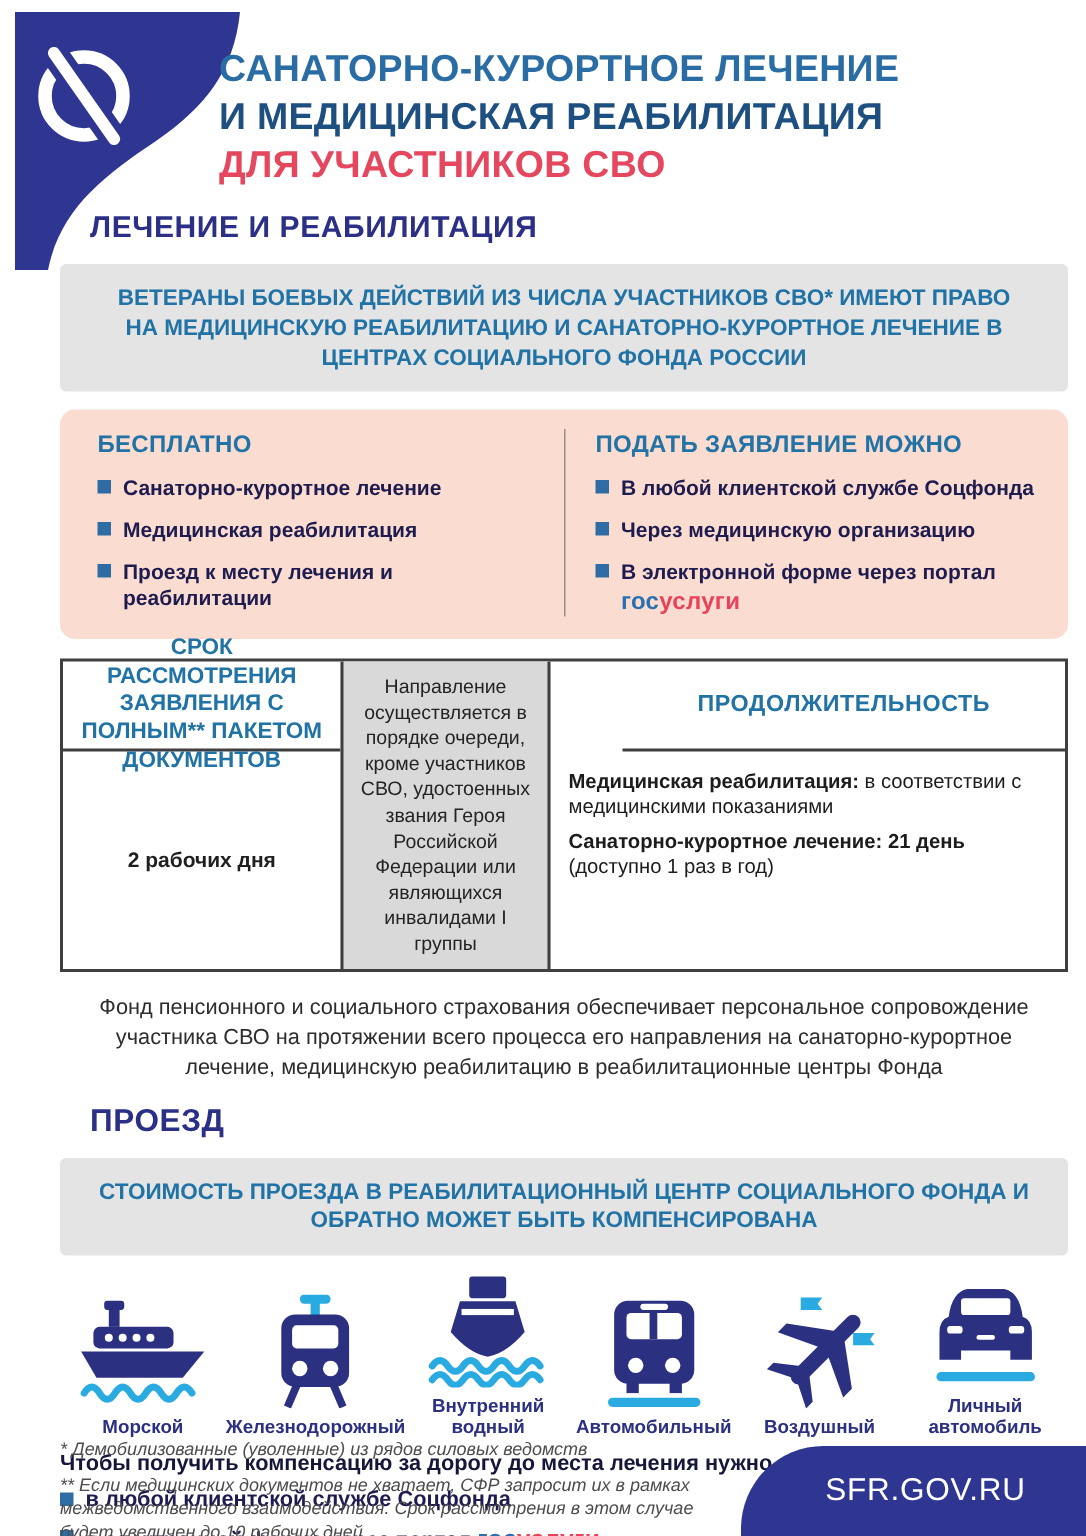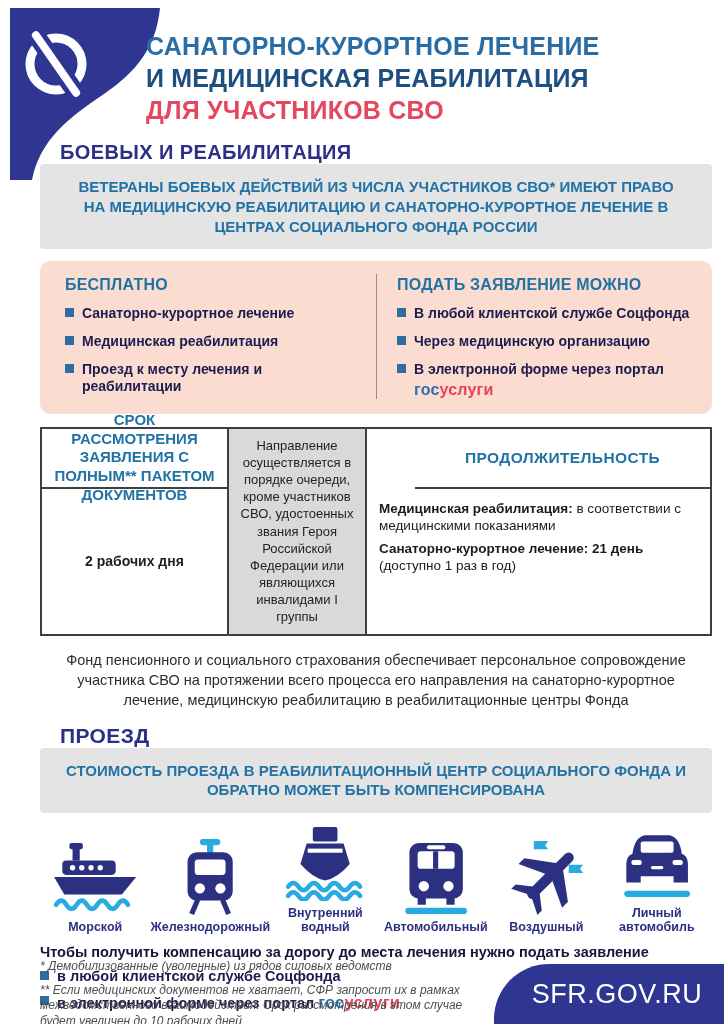--- a/index.html
+++ b/index.html
@@ -13,21 +13,21 @@
   .title-line{font-size:25px;font-weight:bold;line-height:32px;letter-spacing:.2px;}
   .t1{color:#2a6da4;}
   .t2{color:#1d4f80;}
   .t3{color:#e4475e;}
   
   .content{position:absolute;left:40px;top:141px;width:672px;}
   .sec-heading{font-size:20px;font-weight:bold;color:#2b2f85;margin:0 0 0 20px;letter-spacing:.4px;}
   .sec-heading.h2{font-size:21px;margin-top:14px;}
   .banner{
     background:#e4e4e4;border-radius:4px;text-align:center;font-weight:bold;
-    color:#2172a5;font-size:15px;line-height:1.32;padding:13px 26px;margin-top:0;
+    color:#2172a5;font-size:15px;line-height:1.32;padding:13px 26px;margin-top:12px;
   }
   
   .pink{background:#fadcd1;border-radius:10px;display:flex;margin-top:12px;padding:13px 0 15px;}
   .pcol{width:50%;box-sizing:border-box;padding:2px 18px 0 25px;}
   .pcol.right{border-left:1.5px solid #9a8d87;padding-left:20px;}
   .phead{color:#2172a5;font-weight:bold;font-size:16px;letter-spacing:.2px;}
   .pitem{display:flex;margin-top:11px;font-weight:bold;font-size:14px;color:#1e1c4f;line-height:1.2;}
   .sq{width:9px;height:9px;background:#2e6ca3;margin:3px 8px 0 0;flex:none;}
   .gosline{margin:3px 0 0 17px;}
   .gos{font-weight:bold;font-size:16px;letter-spacing:.2px;}
@@ -66,21 +66,21 @@
   .comp .pitem{font-size:14.5px;margin-top:8px;align-items:baseline;}
   .comp .pitem .sq{align-self:flex-start;}
   .comp .gos{font-size:16.5px;margin-left:4px;}
   
   .footnotes{position:absolute;left:40px;top:951px;width:452px;font-style:italic;font-size:12px;color:#4d4d4d;line-height:1.3;}
   .fn{margin-top:8px;}
   
   .sitebox{
     position:absolute;right:0;bottom:0;width:230px;height:60px;background:#2e3692;
     border-top-left-radius:55px;display:flex;align-items:center;justify-content:center;
-    color:#ffffff;font-size:27px;letter-spacing:.5px;padding-left:16px;box-sizing:border-box;font-weight:500;
+    color:#ffffff;font-size:21px;letter-spacing:.5px;padding-left:16px;box-sizing:border-box;font-weight:500;
   }
 </style>
 </head>
 <body>
 
 <svg class="corner" viewBox="0 0 158 172" xmlns="http://www.w3.org/2000/svg">
   <path d="M0 0 H150 C146 40 126 64 94 86 C58 110 30 132 22 172 H0 Z" fill="#2e3692"></path>
   <g>
     <circle cx="46" cy="56" r="26" fill="none" stroke="#ffffff" stroke-width="9"></circle>
     <g transform="rotate(55 46 56)">
@@ -91,21 +91,21 @@
 </svg>
 
 <div class="titles">
   <div class="title-line t1">САНАТОРНО-КУРОРТНОЕ ЛЕЧЕНИЕ</div>
   <div class="title-line t2">И МЕДИЦИНСКАЯ РЕАБИЛИТАЦИЯ</div>
   <div class="title-line t3">ДЛЯ УЧАСТНИКОВ СВО</div>
 </div>
 
 <div class="content">
 
-  <div class="sec-heading">БОЕВЫХ И РЕАБИЛИТАЦИЯ</div>
+  <div class="sec-heading">ЛЕЧЕНИЕ И РЕАБИЛИТАЦИЯ</div>
 
   <div class="banner">ВЕТЕРАНЫ БОЕВЫХ ДЕЙСТВИЙ ИЗ ЧИСЛА УЧАСТНИКОВ СВО* ИМЕЮТ ПРАВО НА МЕДИЦИНСКУЮ РЕАБИЛИТАЦИЮ И САНАТОРНО-КУРОРТНОЕ ЛЕЧЕНИЕ В ЦЕНТРАХ СОЦИАЛЬНОГО ФОНДА РОССИИ</div>
 
   <div class="pink">
     <div class="pcol">
       <div class="phead">БЕСПЛАТНО</div>
       <div class="pitem">
         <span class="sq"></span>
         <span>Санаторно-курортное лечение</span>
       </div>

